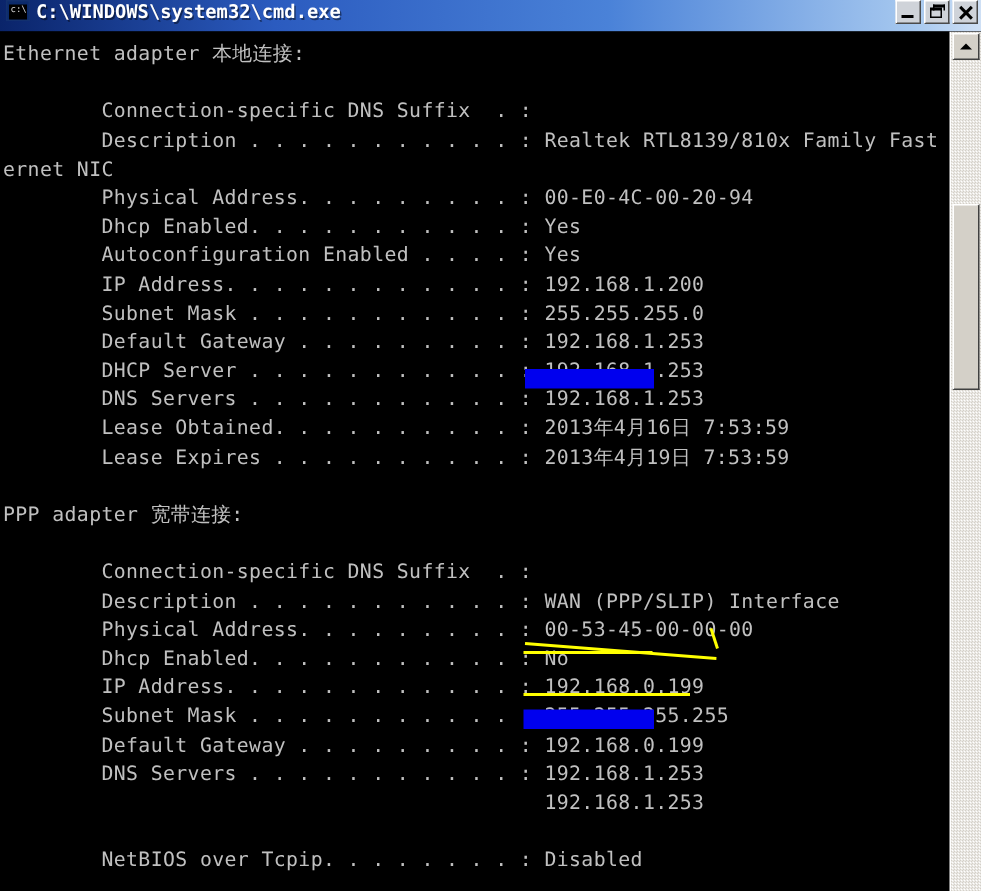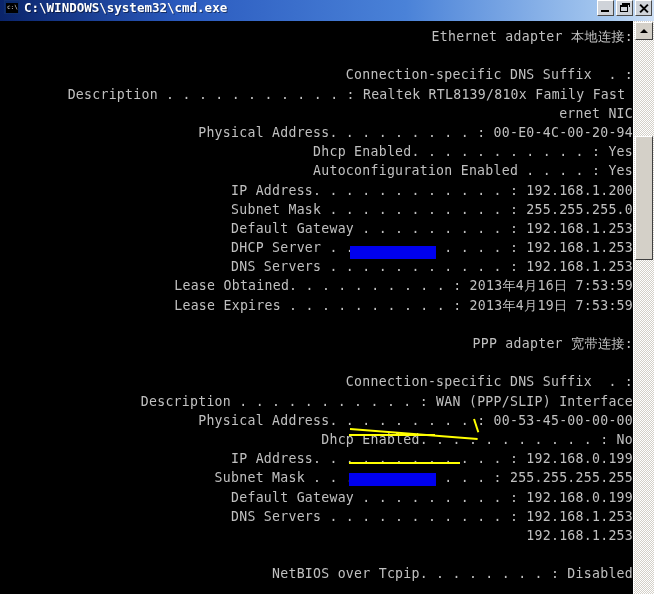--- a/index.html
+++ b/index.html
@@ -153,21 +153,20 @@
     line-height: 19.2px;
     white-space: pre;
     padding: 6px 0 0 2px;
     box-sizing: border-box;
     letter-spacing: 0.02em;
   }
   #console .line {
     height: 19.2px;
     position: relative;
     white-space: pre;
-    text-align: right;
   }
 
   
   #overlays {
     position: absolute;
     left: 0; top: 0;
     width: 633px;
     height: 573px;
     pointer-events: none;
   }

